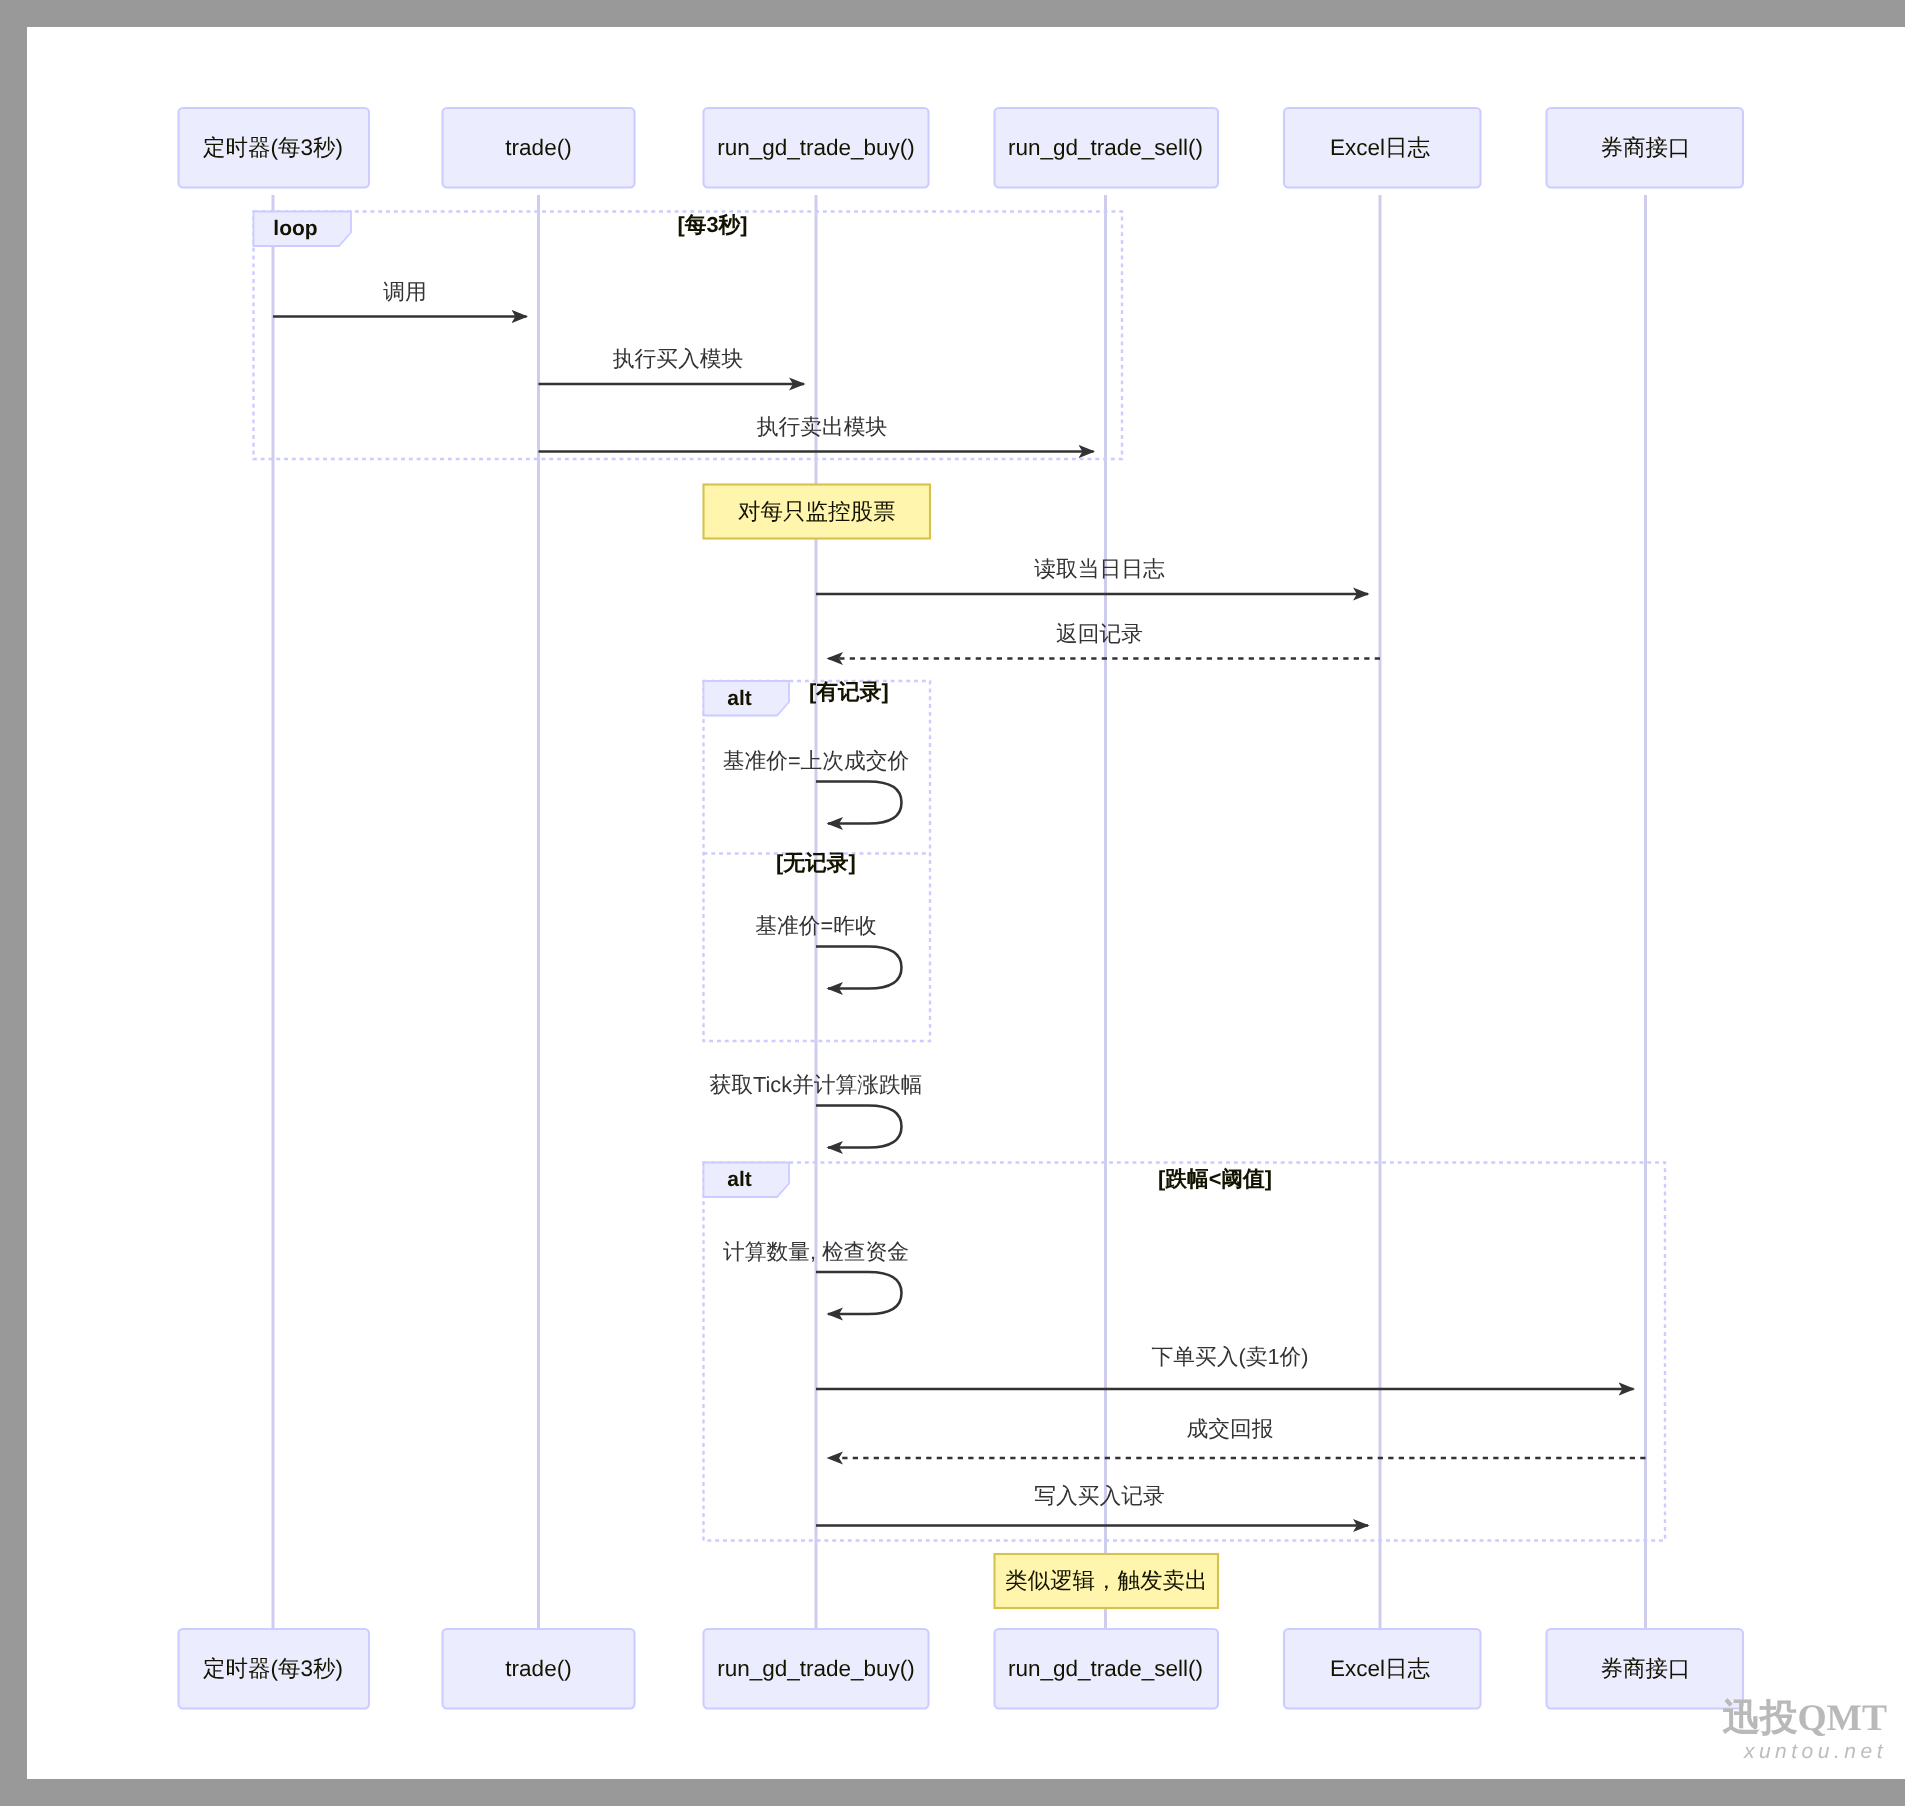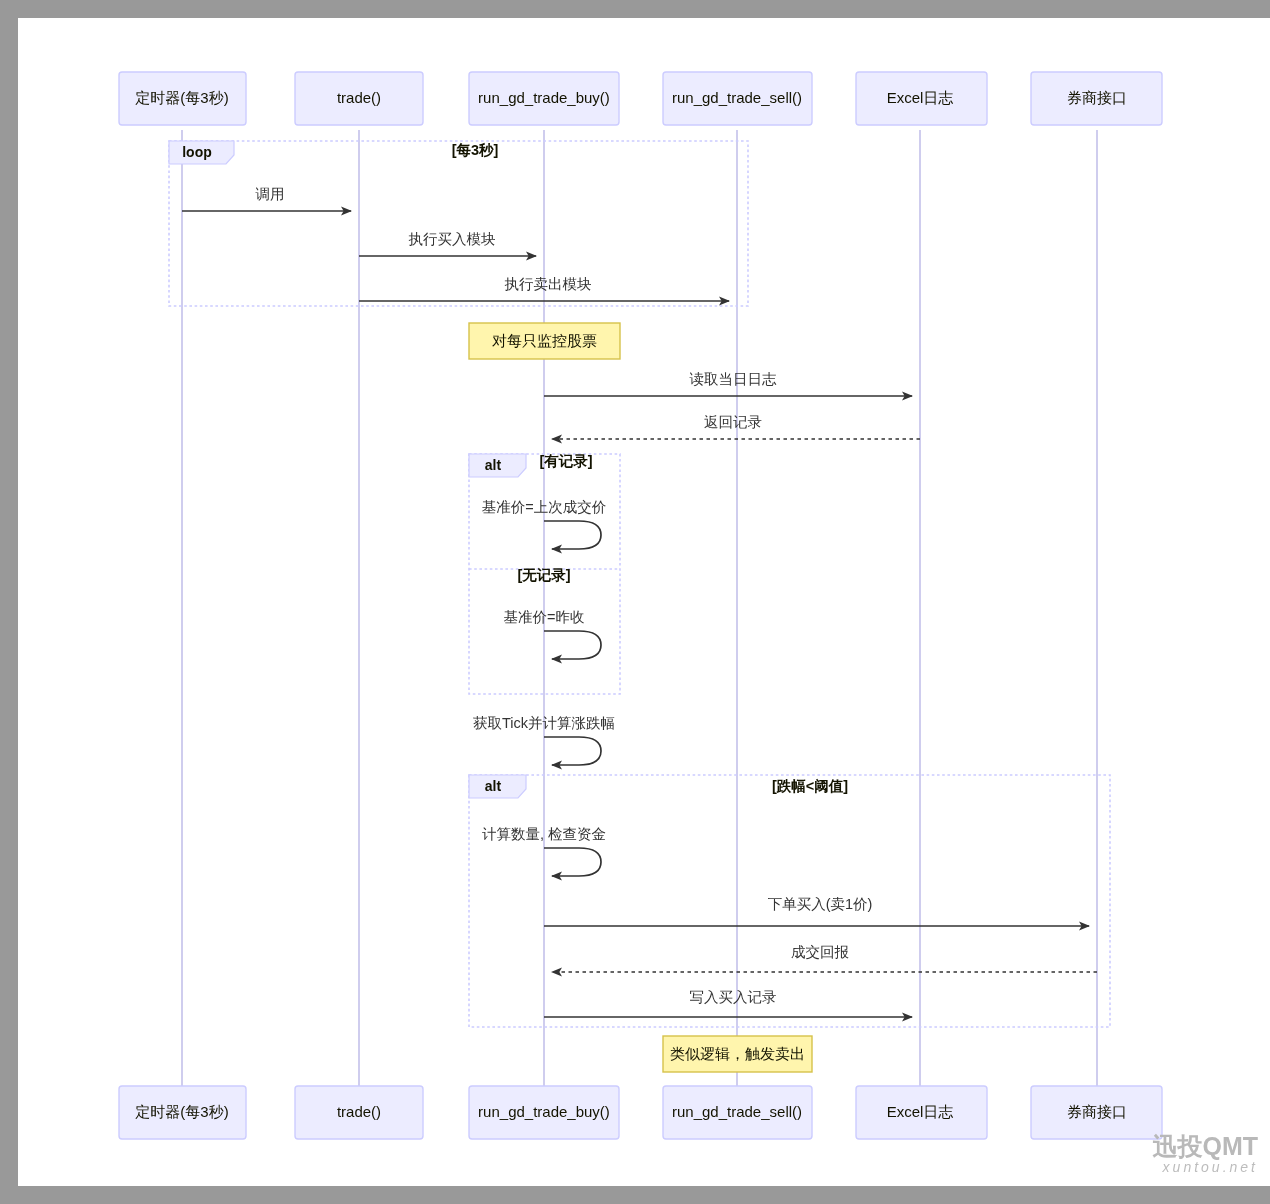--- a/index.html
+++ b/index.html
@@ -113,21 +113,21 @@
   }
   #watermark {
     position: absolute;
     right: 14px;
     bottom: 10px;
     text-align: right;
     user-select: none;
     pointer-events: none;
   }
   #watermark .wm-main {
-    font-family: Liberation Sans, sans-serif;
+    font-family: Liberation Serif, serif;
     font-size: 25px;
     font-weight: bold;
     color: #b9b9b9;
     letter-spacing: 0px;
     line-height: 1.05;
   }
   #watermark .wm-sub {
     font-family: Liberation Sans, sans-serif;
     font-style: italic;
     font-size: 14px;

